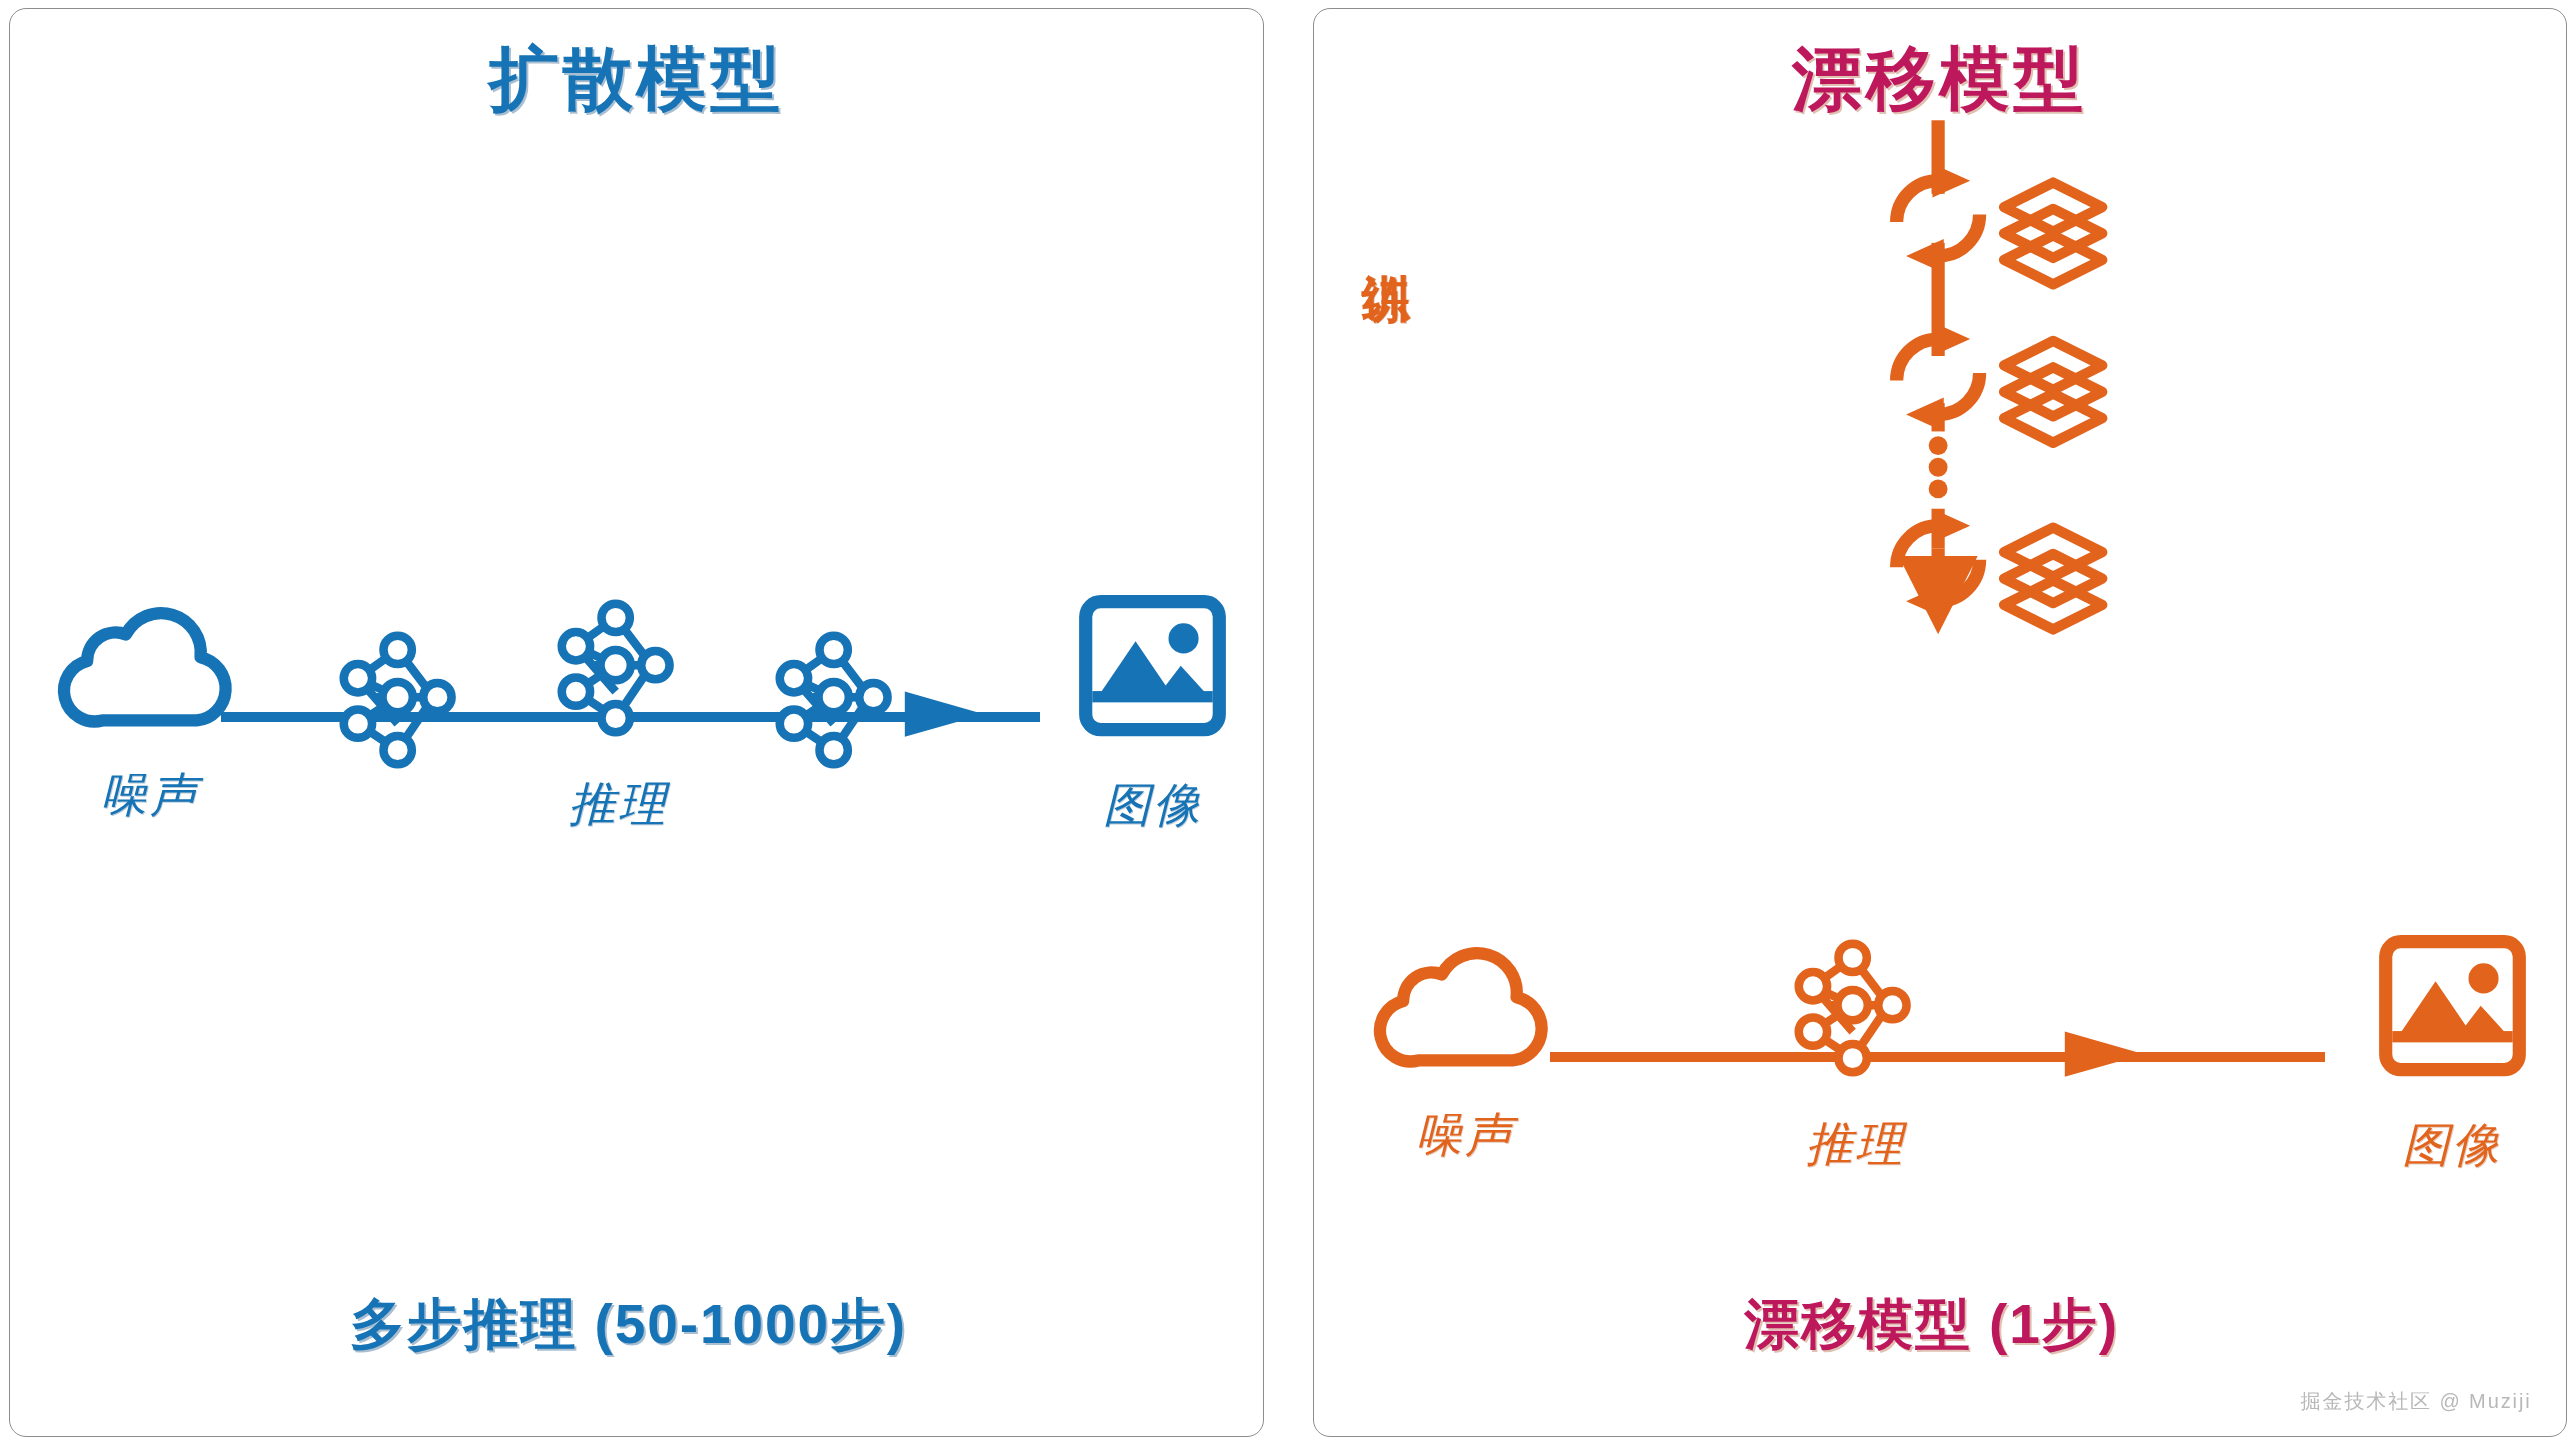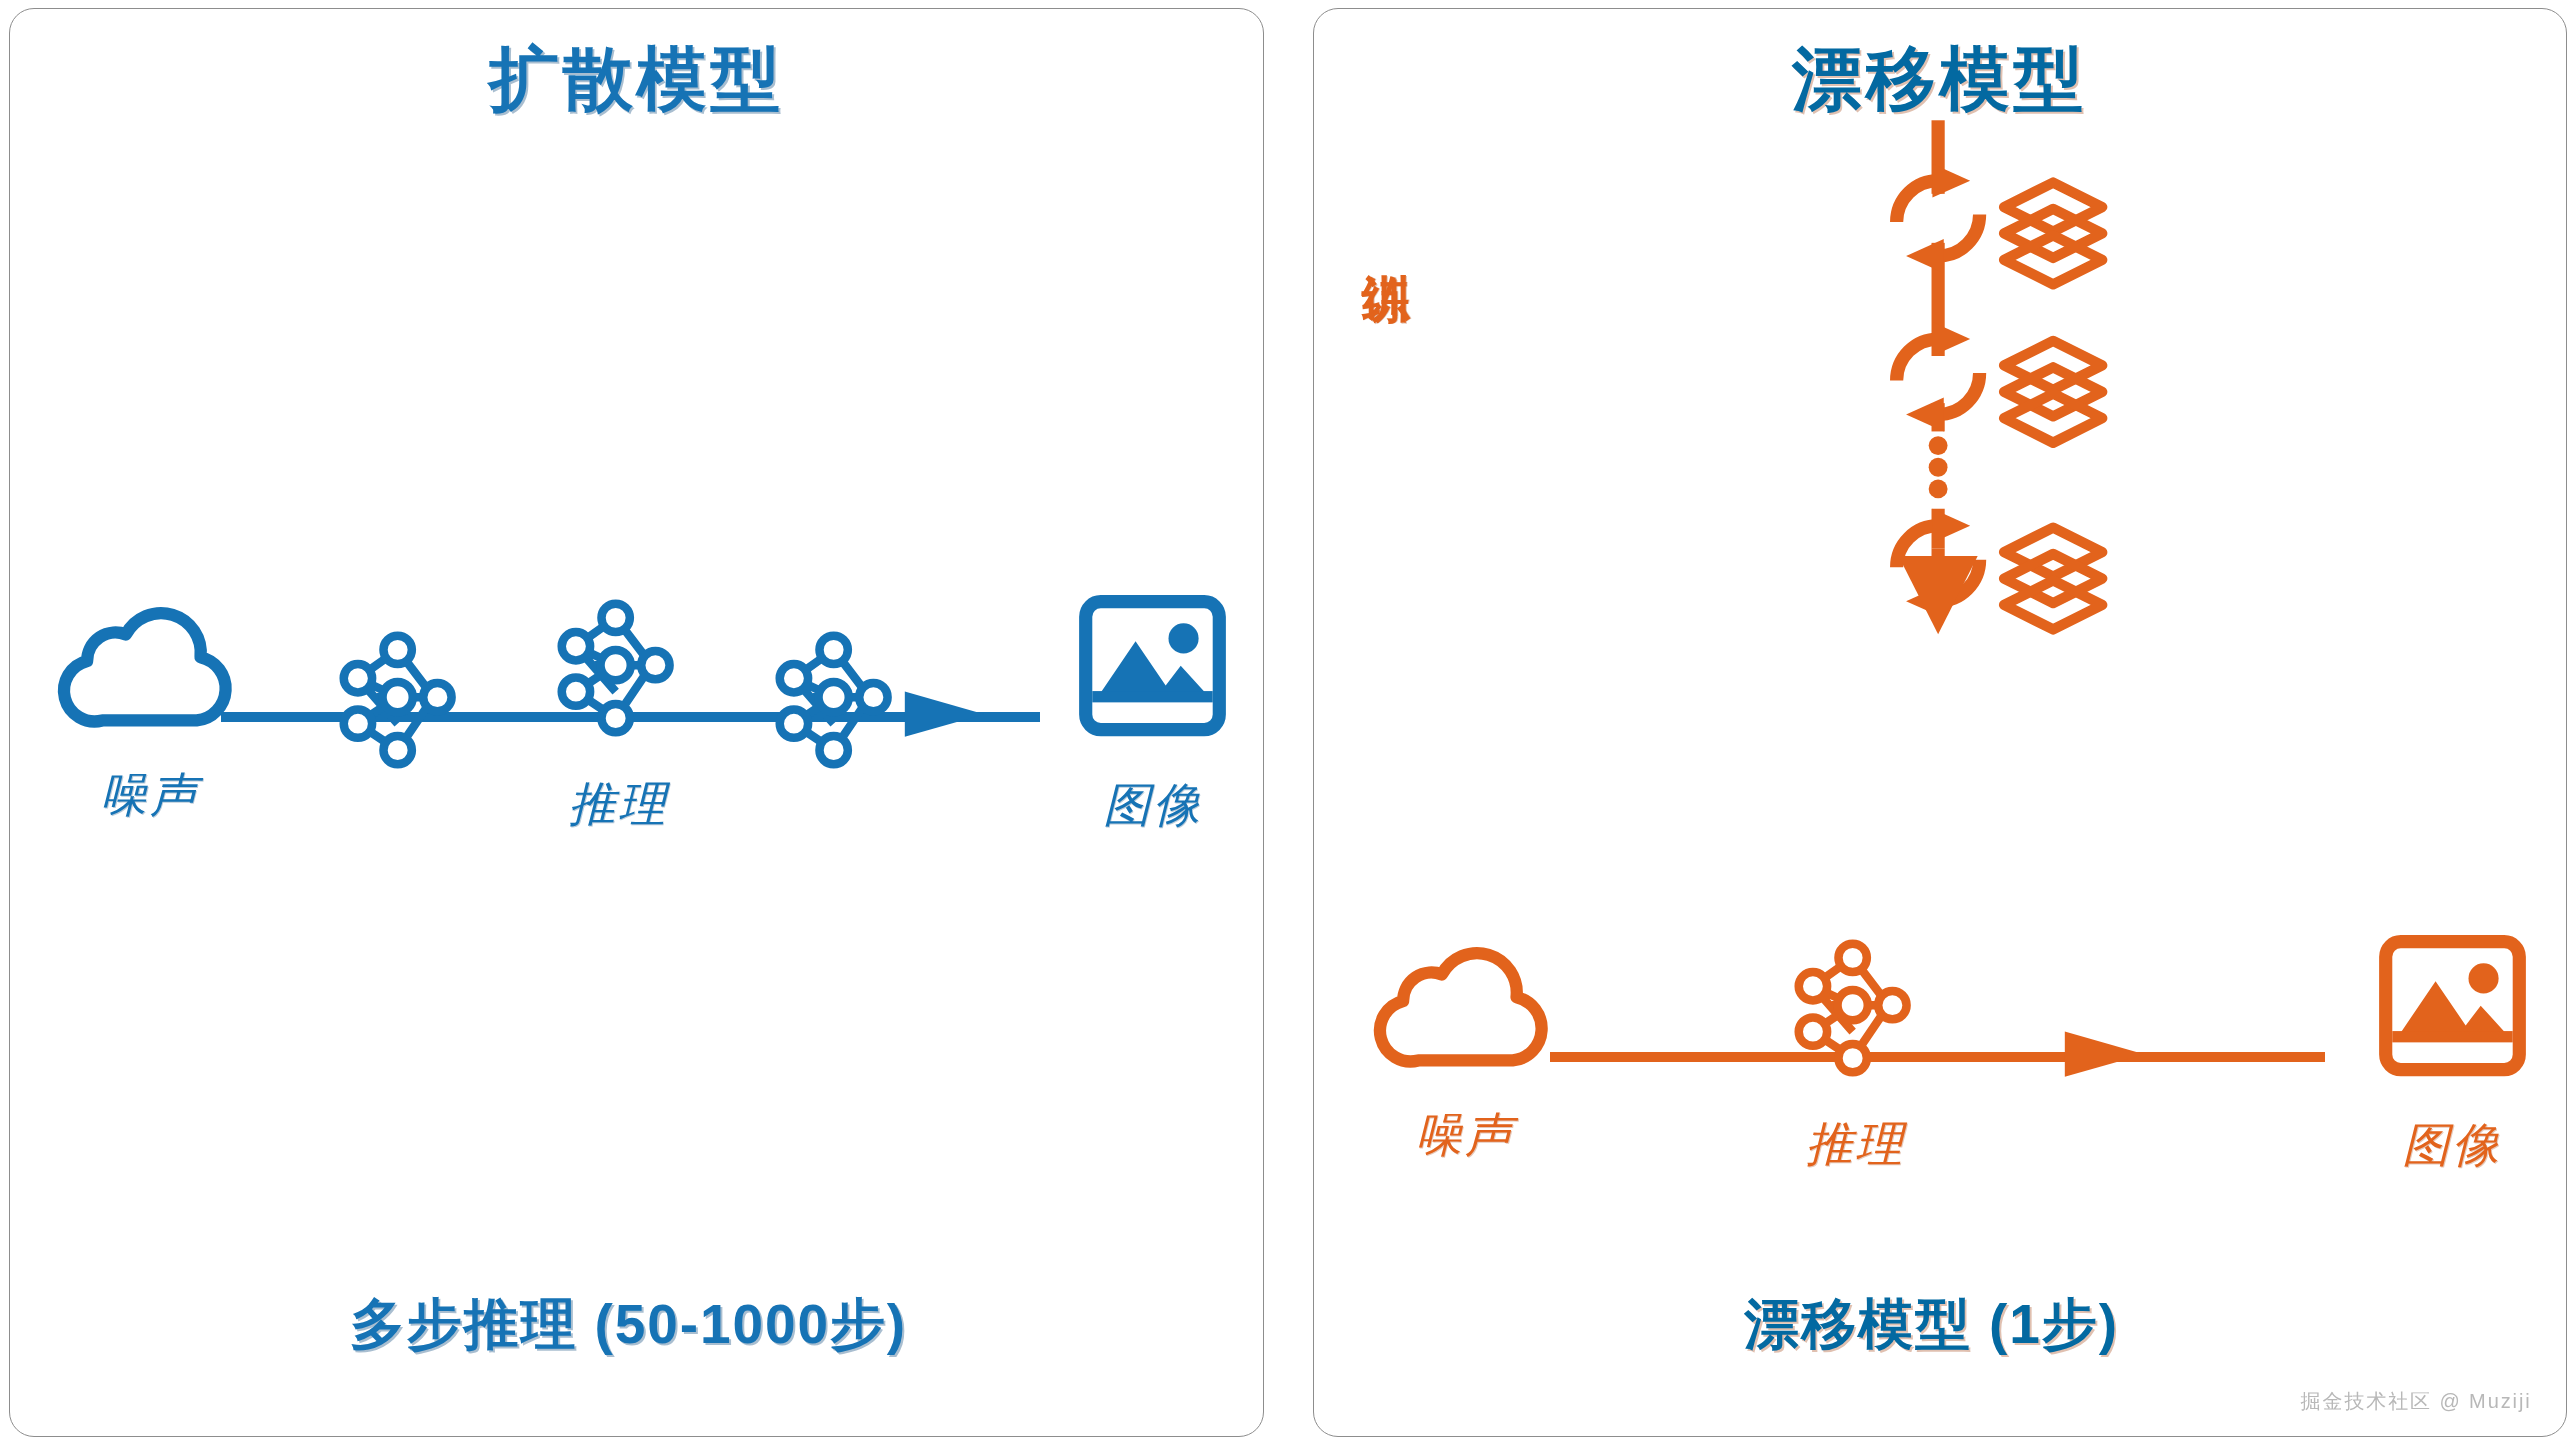--- a/index.html
+++ b/index.html
@@ -20,36 +20,36 @@
     display: flex;
     gap: 49px;
     padding: 7.5px 9.4px 11.3px 9.4px;
     box-sizing: border-box;
   }
   .panel {
     position: relative;
     flex: 1 1 0;
     background: #ffffff;
     border: 1.9px solid #8d8d8d;
-    border-radius: 25px;
+    border-radius: 17px;
     box-sizing: border-box;
     overflow: hidden;
   }
   .panel-title {
     position: absolute;
     left: 0; right: 0;
     top: 32px;
     text-align: center;
     font-size: 70px;
     font-weight: 700;
     letter-spacing: 3.8px;
     line-height: 1.1;
   }
   .title-blue  { color: #1673b5; text-shadow: 1.9px 1.9px 0 rgba(10,70,120,.35); }
-  .title-orange{ color: #0369a1; text-shadow: 1.9px 1.9px 0 rgba(160,60,10,.32); }
+  .title-orange{ color: #be185d; text-shadow: 1.9px 1.9px 0 rgba(160,60,10,.32); }
 
   
   .pipeline {
     position: absolute;
     display: flex;
     align-items: center;
     justify-content: space-between;
   }
   .node {
     position: relative;

